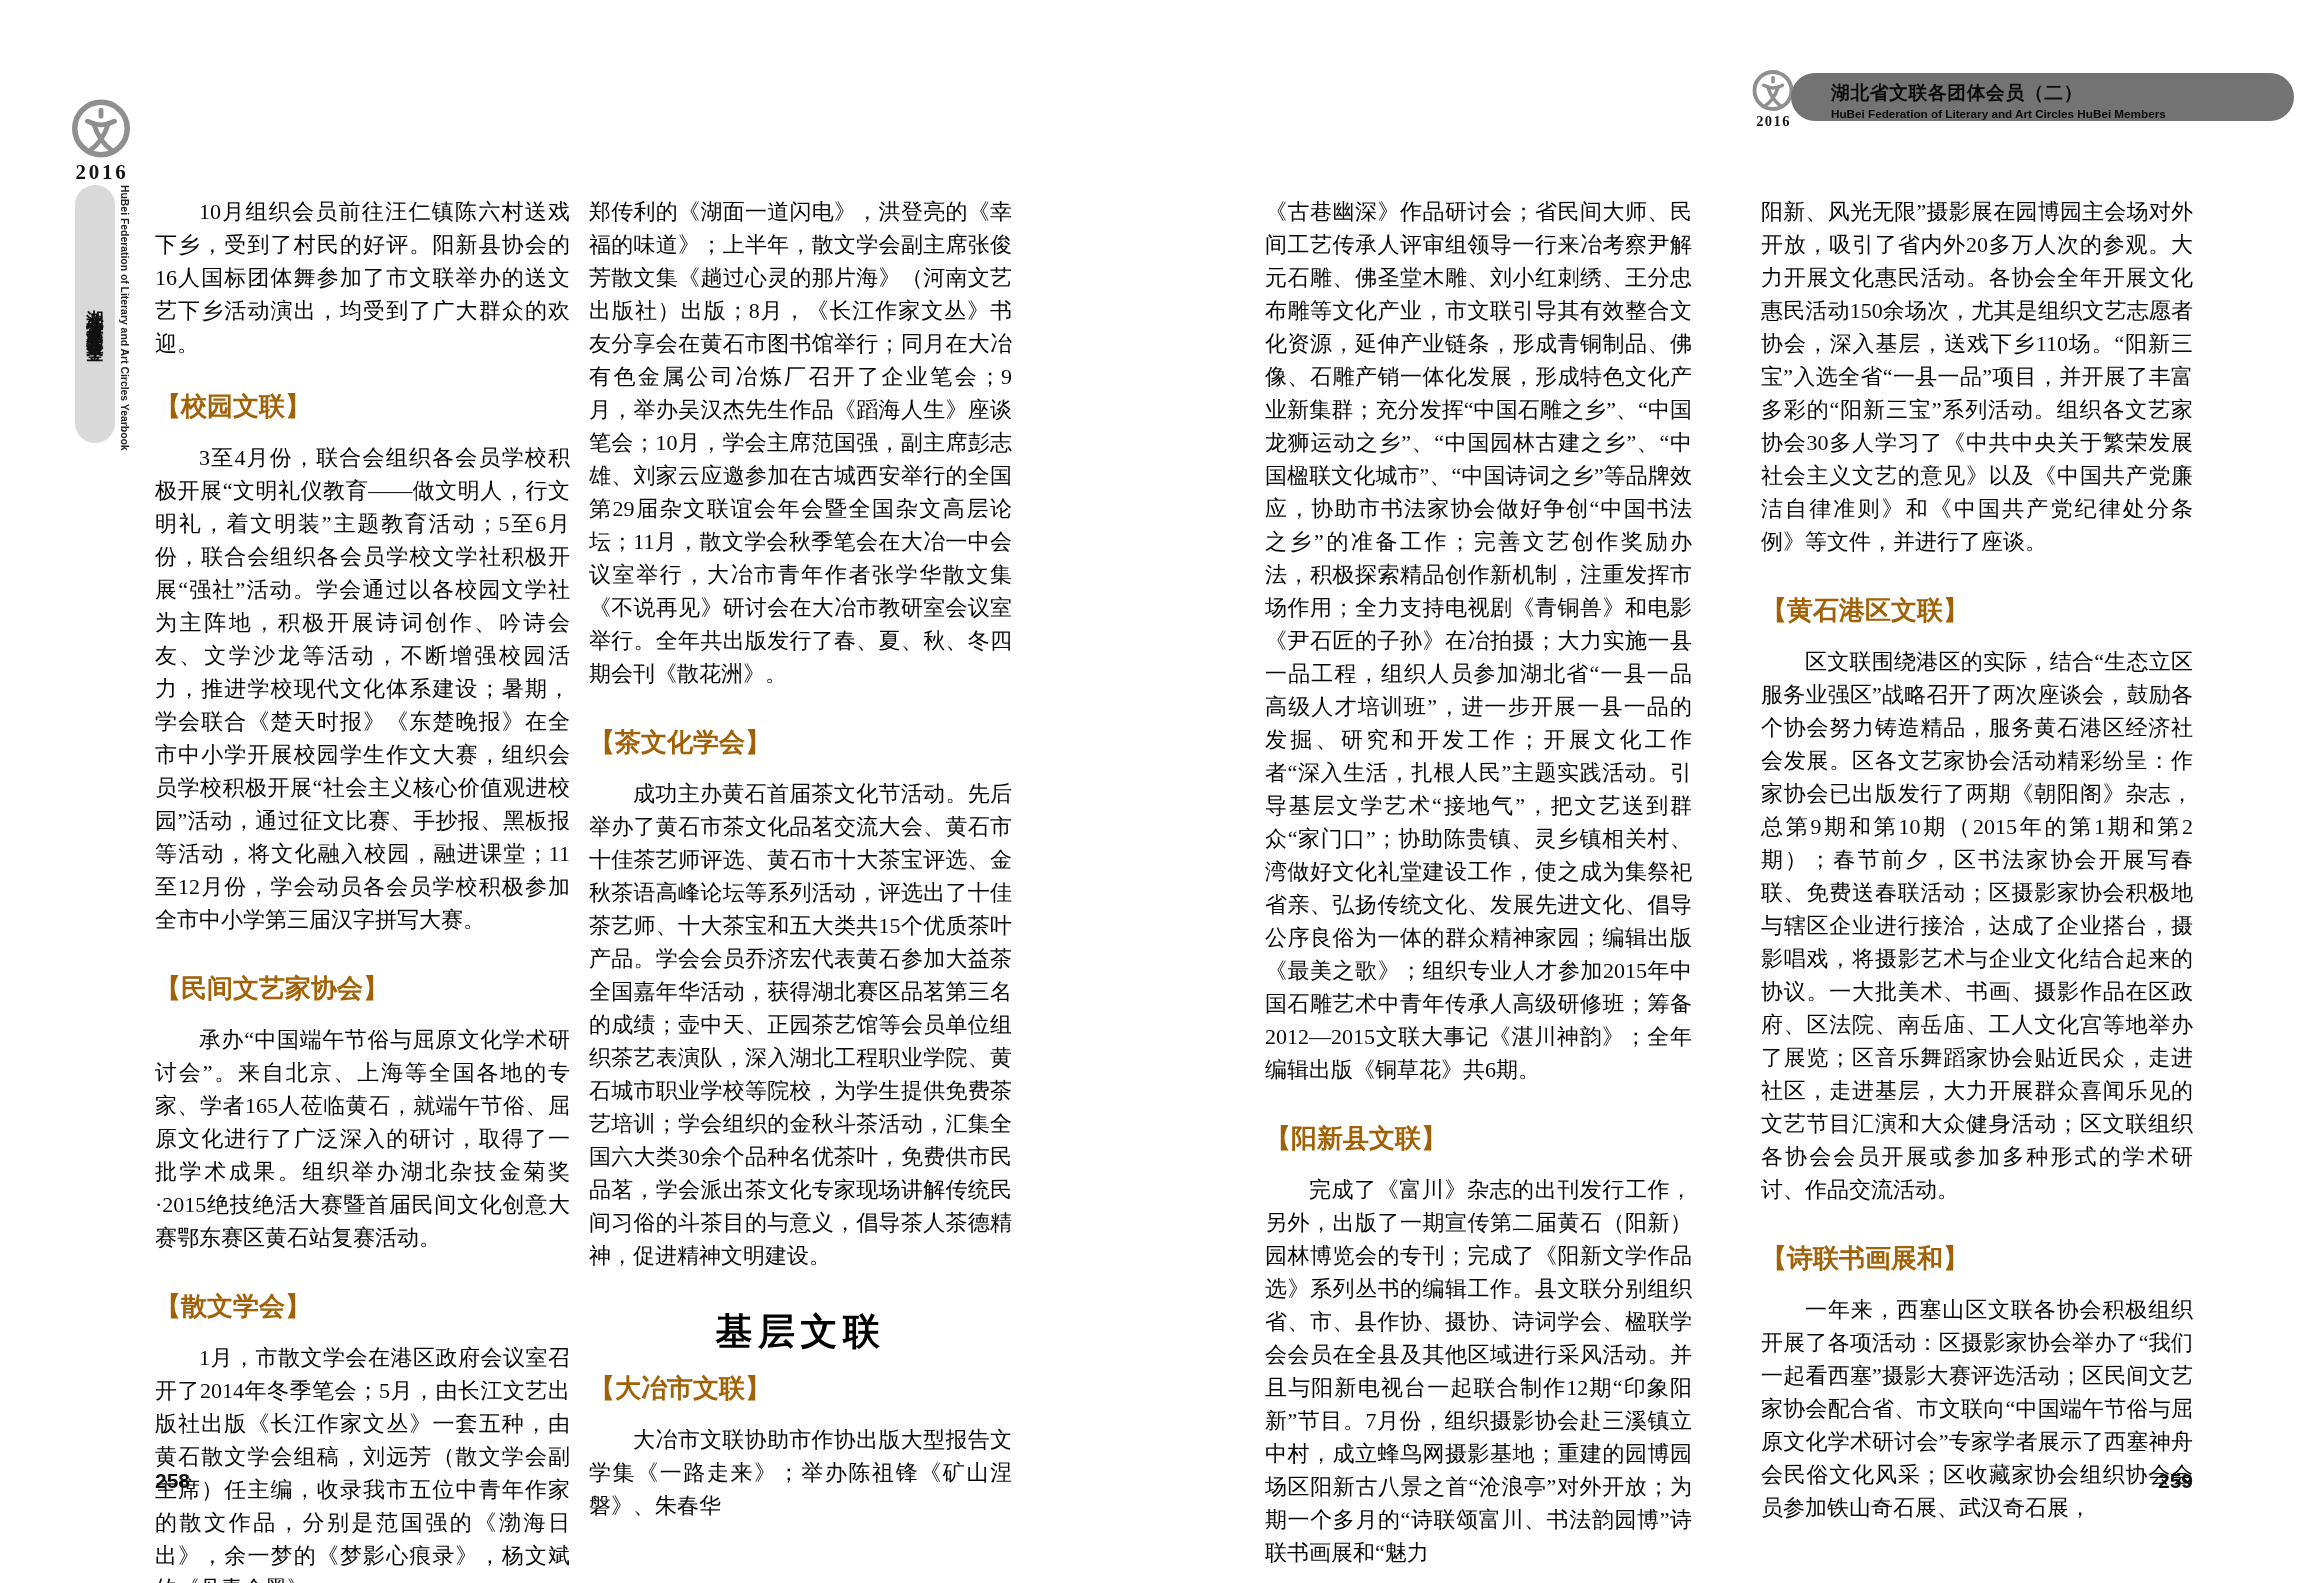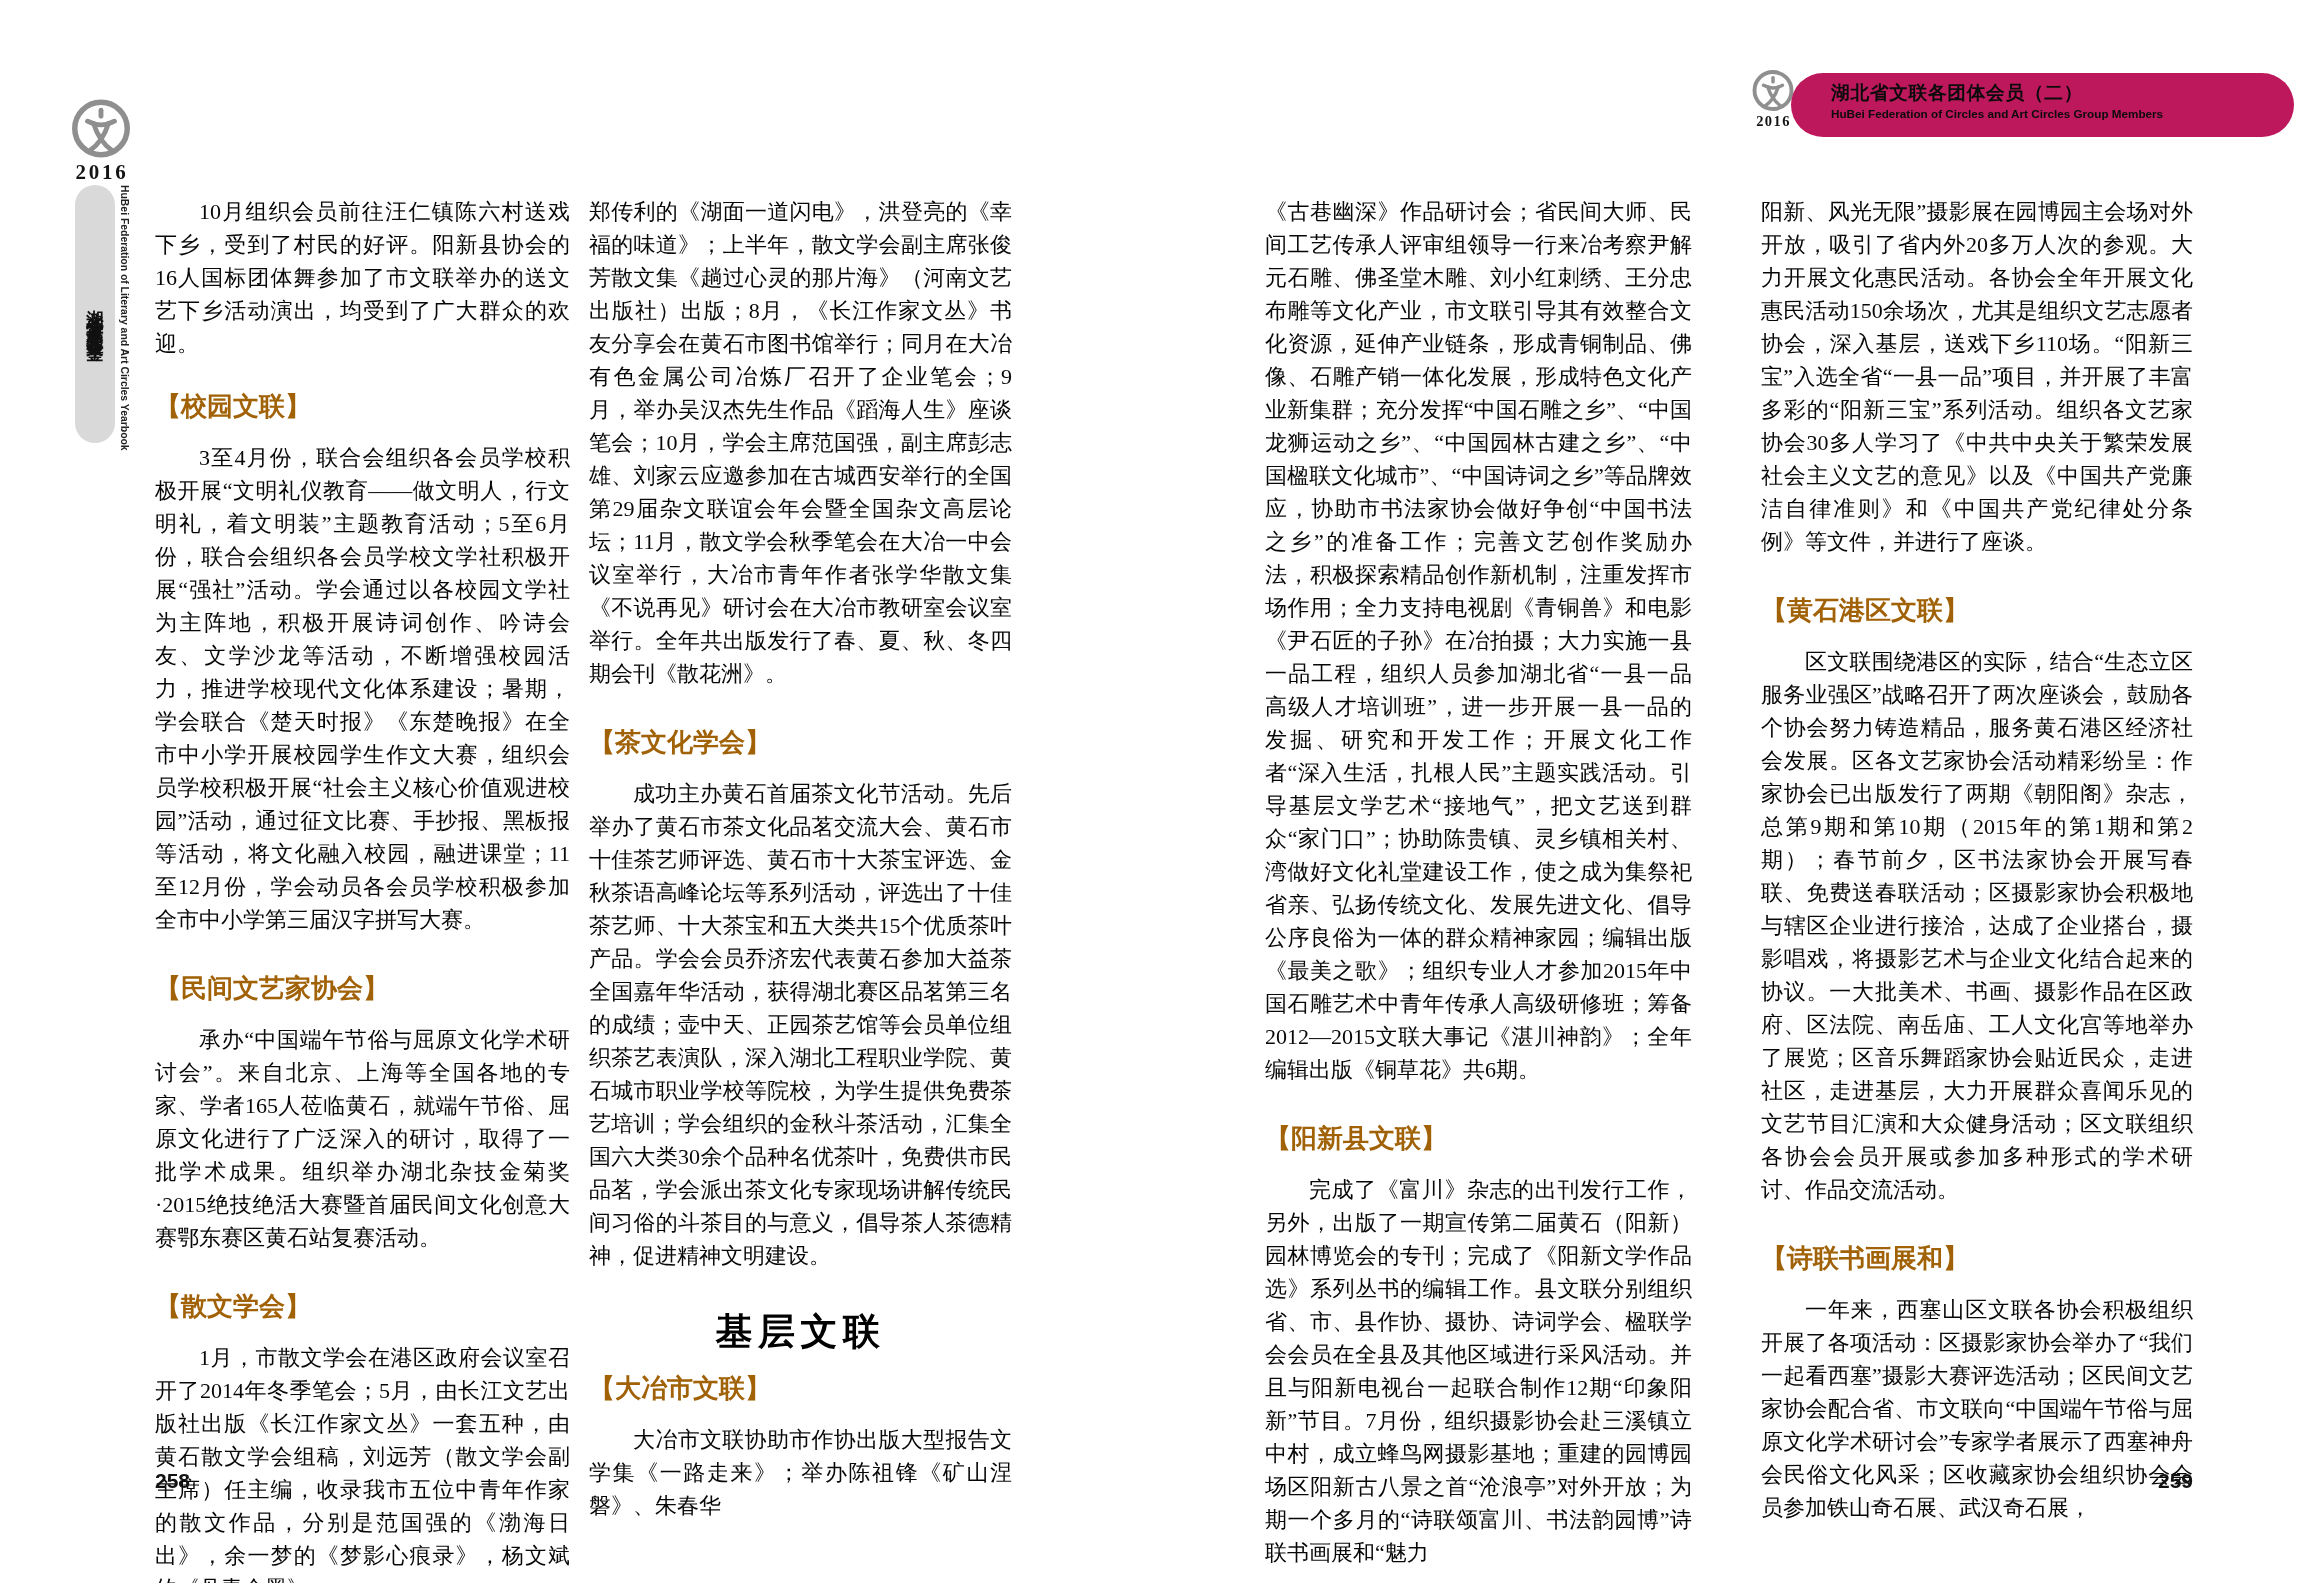--- a/index.html
+++ b/index.html
@@ -14,21 +14,21 @@
         display:flex;align-items:center;justify-content:center;}
   .vbar span{writing-mode:vertical-rl;text-orientation:upright;font-family:"Liberation Sans","DejaVu Sans",sans-serif;
         font-weight:bold;font-size:17.3px;letter-spacing:2.8px;color:#111;}
   .ven{position:absolute;left:119px;top:185px;height:276px;writing-mode:vertical-rl;
         font-family:"Liberation Sans","DejaVu Sans",sans-serif;font-weight:bold;font-size:10.4px;color:#222;}
 
   
   .logo-small{position:absolute;left:1751px;top:69px;width:44px;height:43px;}
   .logo-year-small{position:absolute;left:1747px;top:113px;width:53px;text-align:center;
     font-weight:bold;font-size:14.5px;letter-spacing:1.4px;color:#151515;}
-  .hdr-bar{position:absolute;left:1791px;top:73px;width:503px;height:64px;background:#be185d;border-radius:32px;
+  .hdr-bar{position:absolute;left:1791px;top:73px;width:503px;height:48px;background:#737373;border-radius:32px;
         box-sizing:border-box;padding:8.3px 0 0 40px;}
   .hdr-title{font-family:"Liberation Sans","DejaVu Sans",sans-serif;font-weight:bold;font-size:18.7px;
         letter-spacing:0.7px;color:#0b0b0b;line-height:23.5px;}
   .hdr-sub{font-family:"Liberation Sans","DejaVu Sans",sans-serif;font-weight:bold;font-size:11.7px;
         color:#0b0b0b;line-height:18px;}
 
   
   .col{position:absolute;top:195px;font-size:22px;line-height:33px;text-align:justify;
        text-justify:inter-ideograph;color:#070707;}
   .c1{left:155px;width:415px;}
@@ -68,21 +68,21 @@
   <svg class="logo-small" viewBox="0 0 100 100">
     <circle cx="50" cy="50" r="43" fill="none" stroke="#8f8f8f" stroke-width="9"></circle>
     <path d="M50 20 L50 30" stroke="#8f8f8f" stroke-width="8" stroke-linecap="round" fill="none"></path>
     <path d="M28 38 Q50 50 72 38" stroke="#8f8f8f" stroke-width="8" stroke-linecap="round" fill="none"></path>
     <path d="M62 42 C56 62 46 76 32 86" stroke="#8f8f8f" stroke-width="8" stroke-linecap="round" fill="none"></path>
     <path d="M38 42 C44 62 54 76 68 86" stroke="#8f8f8f" stroke-width="8" stroke-linecap="round" fill="none"></path>
   </svg>
   <div class="logo-year-small">2016</div>
   <div class="hdr-bar">
     <div class="hdr-title">湖北省文联各团体会员（二）</div>
-    <div class="hdr-sub">HuBei Federation of Circles and Art Circles Group Members</div>
+    <div class="hdr-sub">HuBei Federation of Literary and Art Circles HuBei Members</div>
   </div>
 
   <div class="col c1">
     <p class="ind">10月组织会员前往汪仁镇陈六村送戏下乡，受到了村民的好评。阳新县协会的16人国标团体舞参加了市文联举办的送文艺下乡活动演出，均受到了广大群众的欢迎。</p>
     <div class="sec" style="margin-top:30px;">【校园文联】</div>
     <p class="ind">3至4月份，联合会组织各会员学校积极开展“文明礼仪教育——做文明人，行文明礼，着文明装”主题教育活动；5至6月份，联合会组织各会员学校文学社积极开展“强社”活动。学会通过以各校园文学社为主阵地，积极开展诗词创作、吟诗会友、文学沙龙等活动，不断增强校园活力，推进学校现代文化体系建设；暑期，学会联合《楚天时报》《东楚晚报》在全市中小学开展校园学生作文大赛，组织会员学校积极开展“社会主义核心价值观进校园”活动，通过征文比赛、手抄报、黑板报等活动，将文化融入校园，融进课堂；11至12月份，学会动员各会员学校积极参加全市中小学第三届汉字拼写大赛。</p>
     <div class="sec">【民间文艺家协会】</div>
     <p class="ind">承办“中国端午节俗与屈原文化学术研讨会”。来自北京、上海等全国各地的专家、学者165人莅临黄石，就端午节俗、屈原文化进行了广泛深入的研讨，取得了一批学术成果。组织举办湖北杂技金菊奖·2015绝技绝活大赛暨首届民间文化创意大赛鄂东赛区黄石站复赛活动。</p>
     <div class="sec">【散文学会】</div>
     <p class="ind">1月，市散文学会在港区政府会议室召开了2014年冬季笔会；5月，由长江文艺出版社出版《长江作家文丛》一套五种，由黄石散文学会组稿，刘远芳（散文学会副主席）任主编，收录我市五位中青年作家的散文作品，分别是范国强的《渤海日出》，余一梦的《梦影心痕录》，杨文斌的《丹青余墨》，</p>

